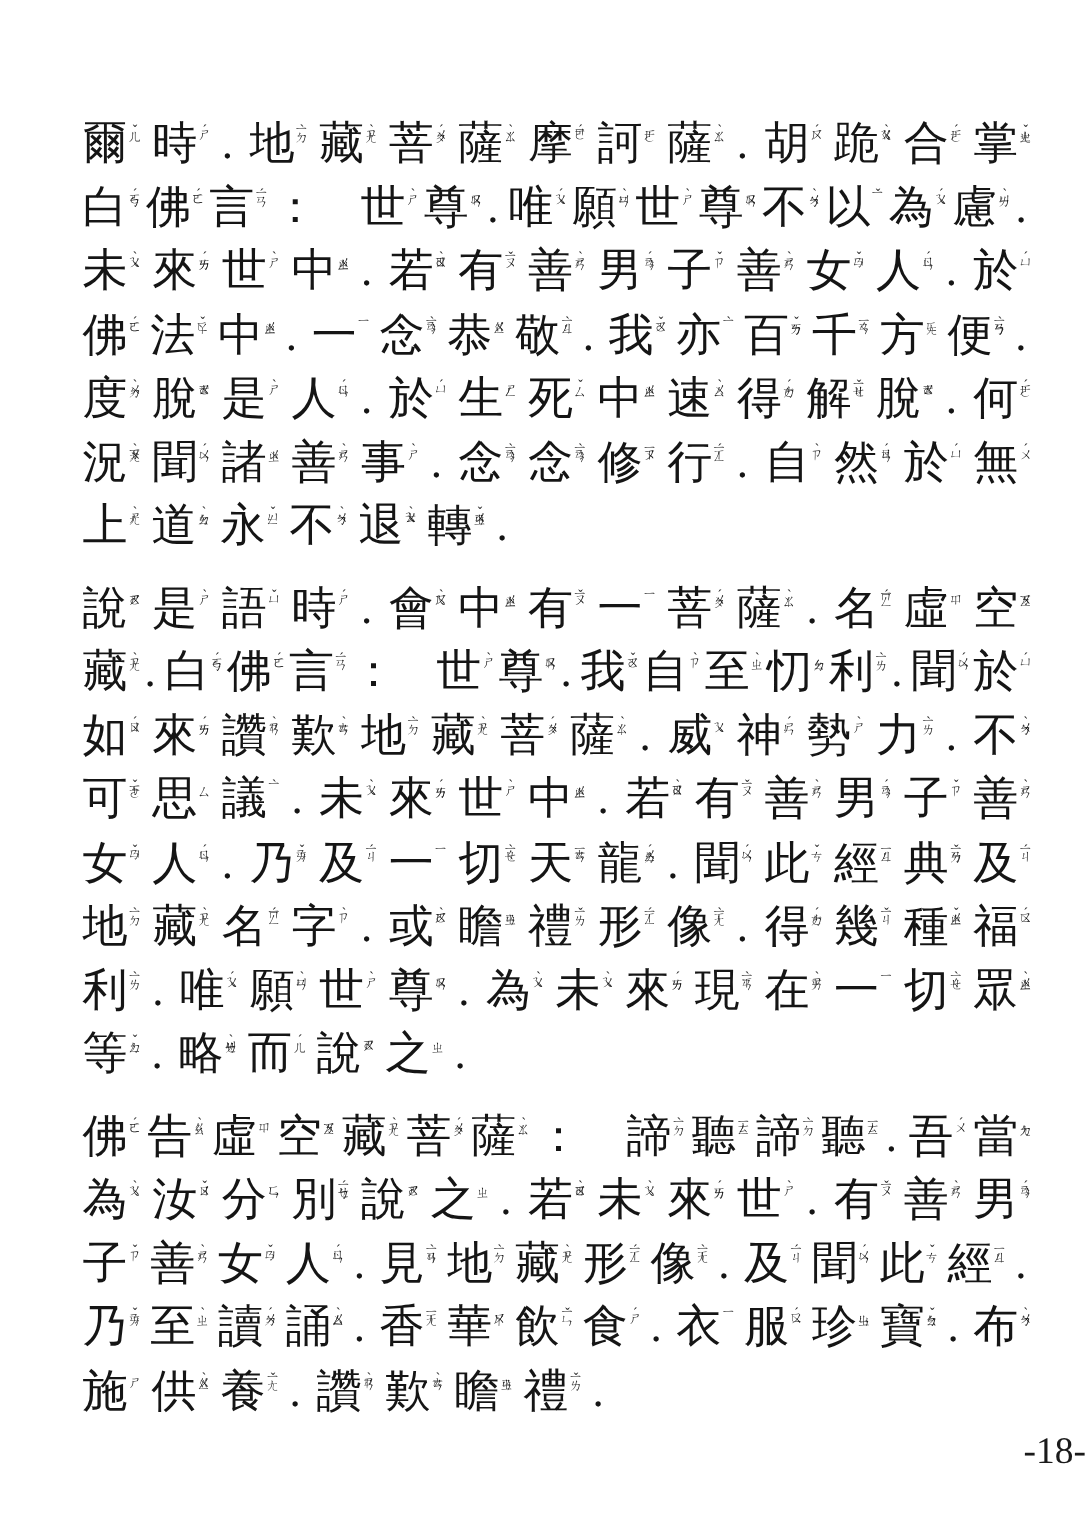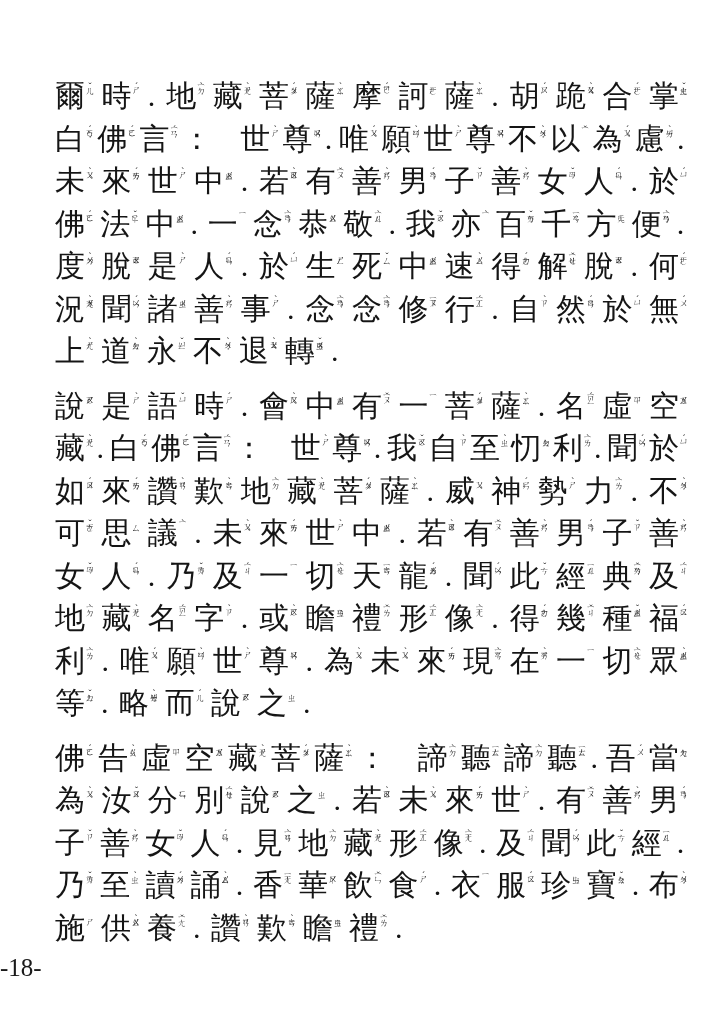--- a/index.html
+++ b/index.html
@@ -69,21 +69,21 @@
   }
   .gap {
     width: 26px;
     height: 33px;
   }
   .page-num {
     position: absolute;
     top: 953px;
     left: 0;
     right: 0;
-    text-align: left;
+    text-align: right;
     font-size: 25px;
     line-height: 30px;
     color: #1a1a1a;
     font-family: "Liberation Serif", serif;
   }
 </style>
 </head>
 <body>
 
 <div class="page">

